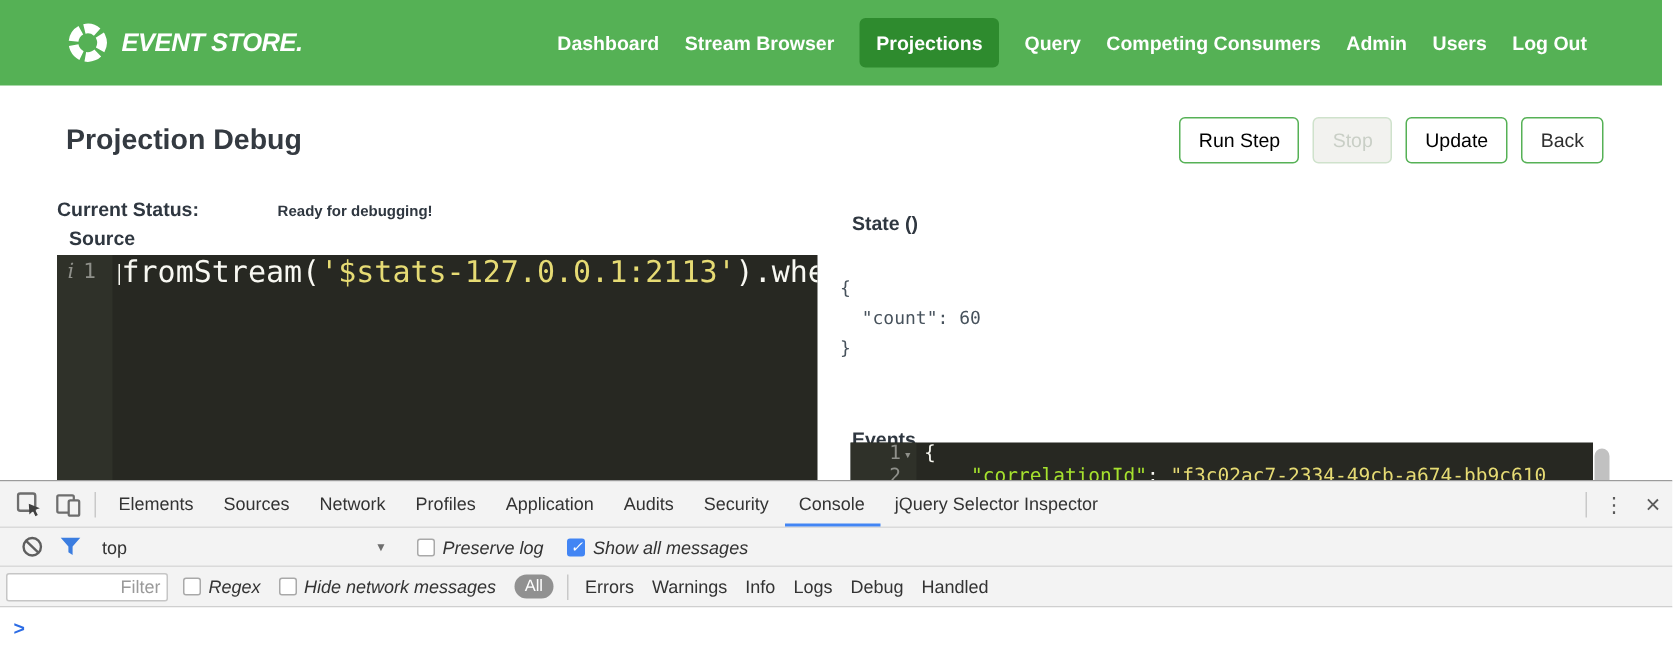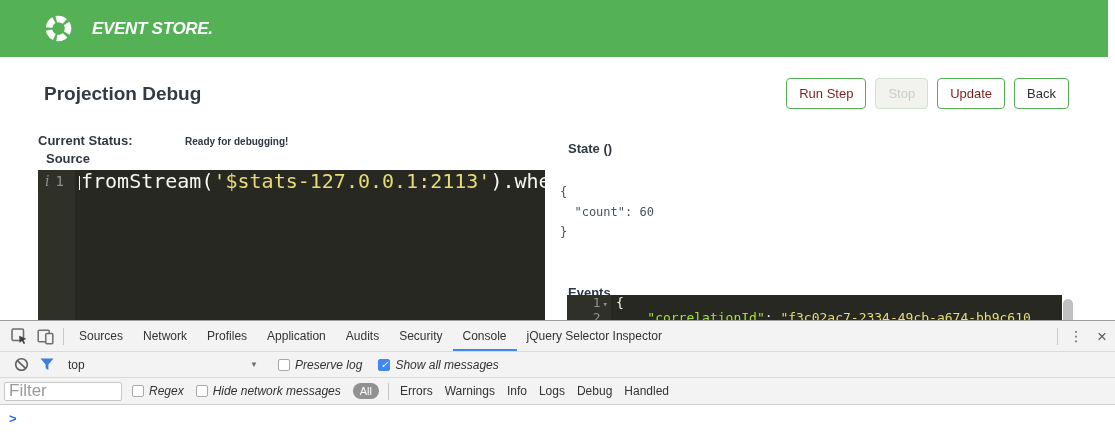--- a/index.html
+++ b/index.html
@@ -7,41 +7,41 @@
   body {
     position:relative; overflow:hidden; background:#fff;
     font-family:"Liberation Sans", sans-serif; color:#333;
   }
 
   
   .navbar {
     position:absolute; top:0; left:0; width:1108px; height:57px;
     background:#55b155; display:flex; align-items:center; padding:0 0 0 45px;
   }
-  .brand { display:flex; align-items:center; gap:20px; cursor:pointer; }
+  .brand { display:flex; align-items:center; gap:9px; cursor:pointer; }
   .brand-text {
     color:#fff; font-weight:bold; font-style:italic; font-size:17px;
     letter-spacing:-0.3px;
   }
   .nav { display:flex; align-items:center; gap:17px; margin-left:auto; margin-right:50px; }
   .nav-item {
     color:#fff; font-size:13px; font-weight:bold; text-decoration:none;
     padding:9px 0; cursor:pointer; white-space:nowrap;
   }
   .nav-item.active { background:#2e8b2e; border-radius:4px; padding:9px 11px; }
 
   
   .page-title {
     position:absolute; left:44px; top:83px;
     font-size:19px; font-weight:bold; color:#343a41;
   }
   .actions { position:absolute; top:78px; right:46px; display:flex; gap:9px; }
   .btn {
     font-family:"Liberation Sans", sans-serif;
-    background:#fff; border:1px solid #56b156; color:#7f1d1d;
+    background:#fff; border:1px solid #56b156; color:#000000;
     border-radius:4px; font-size:13px; padding:8px 12px; cursor:pointer;
     line-height:1;
   }
   .btn.disabled { background:#f2f2ef; color:#c9cfc6; border-color:#cfe2cc; cursor:default; }
   .btn.back { color:#2f2f2f; }
 
   .status-line { position:absolute; left:38px; top:131px; white-space:nowrap; }
   .status-label { font-size:13px; font-weight:bold; color:#2f3740; }
   .status-value { font-size:10px; font-weight:bold; color:#2f3740; margin-left:4px;padding-left:44px; }
 
@@ -124,23 +124,23 @@
 
   .chk { width:12px; height:12px; border:1px solid #a9a9a9; border-radius:2px;
     background:#fff; display:inline-block; flex:none; position:relative; cursor:pointer; }
   .chk.checked { background:#4285f4; border-color:#4285f4; }
   .chk.checked::after { content:"✓"; color:#fff; font-size:10px; position:absolute;
     left:1px; top:-1px; }
   .chk-label { margin:0 0 0 5px; cursor:default; }
   .chk-group { display:flex; align-items:center; margin-right:16px;font-style:italic; }
 
   .filter-input {
-    width:118px; height:19px; border:1px solid #c6c6c6; border-radius:2px;
-    font-family:"Liberation Sans", sans-serif; font-size:17px; padding:1px 4px;
-    color:#333; background:#fff; margin-right:10px;
+    width:108px; height:19px; border:1px solid #c6c6c6; border-radius:2px;
+    font-family:"Liberation Sans", sans-serif; font-size:12px; padding:1px 4px;
+    color:#333; background:#fff; margin-right:10px;text-align:right;
   }
   .filter-input::placeholder { color:#9a9a9a; }
   .level-pill {
     background:#919191; color:#fff; border-radius:8px; font-size:11px;
     padding:2px 7px; margin:0 4px; cursor:pointer; flex:none;
   }
   .level-label { margin:0 6px; cursor:pointer; white-space:nowrap; }
   .prompt { color:#2c6ce5; font-weight:bold; font-size:13px; line-height:1; }
 
   svg { display:block; }
@@ -148,20 +148,30 @@
 </head>
 <body>
 
 <header class="navbar">
   <div class="brand">
     <svg width="27" height="27" viewBox="0 0 27 27">
       <circle cx="13.5" cy="13.5" r="9.5" fill="none" stroke="#ffffff" stroke-width="6.5" stroke-dasharray="9 2.6" transform="rotate(-25 13.5 13.5)"></circle>
     </svg>
     <span class="brand-text">EVENT STORE.</span>
   </div>
+  <nav class="nav">
+    <a class="nav-item">Dashboard</a>
+    <a class="nav-item">Stream Browser</a>
+    <a class="nav-item active">Projections</a>
+    <a class="nav-item">Query</a>
+    <a class="nav-item">Competing Consumers</a>
+    <a class="nav-item">Admin</a>
+    <a class="nav-item">Users</a>
+    <a class="nav-item">Log Out</a>
+  </nav>
 </header>
 
 <h1 class="page-title">Projection Debug</h1>
 
 <div class="actions">
   <button class="btn">Run Step</button>
   <button class="btn disabled">Stop</button>
   <button class="btn">Update</button>
   <button class="btn back">Back</button>
 </div>
@@ -213,20 +223,21 @@
         <path d="M8.2 7.8 L15.6 10.9 L12.4 11.9 L14.2 15.3 L12.6 16.1 L11 12.7 L8.6 15 Z" fill="#404040"></path>
       </svg>
     </span>
     <span class="dt-iconbtn">
       <svg width="17" height="17" viewBox="0 0 17 17">
         <rect x="1.2" y="2.2" width="11" height="11.5" rx="1" fill="none" stroke="#6e6e6e" stroke-width="1.5"></rect>
         <rect x="8.8" y="5.6" width="7" height="10.2" rx="1" fill="#f3f3f3" stroke="#6e6e6e" stroke-width="1.5"></rect>
       </svg>
     </span>
     <span class="dt-sep"></span>
+    <span class="dt-tab">Elements</span>
     <span class="dt-tab">Sources</span>
     <span class="dt-tab">Network</span>
     <span class="dt-tab">Profiles</span>
     <span class="dt-tab">Application</span>
     <span class="dt-tab">Audits</span>
     <span class="dt-tab">Security</span>
     <span class="dt-tab active">Console</span>
     <span class="dt-tab">jQuery Selector Inspector</span>
     <span class="dt-spacer"></span>
     <span class="dt-sep"></span>

